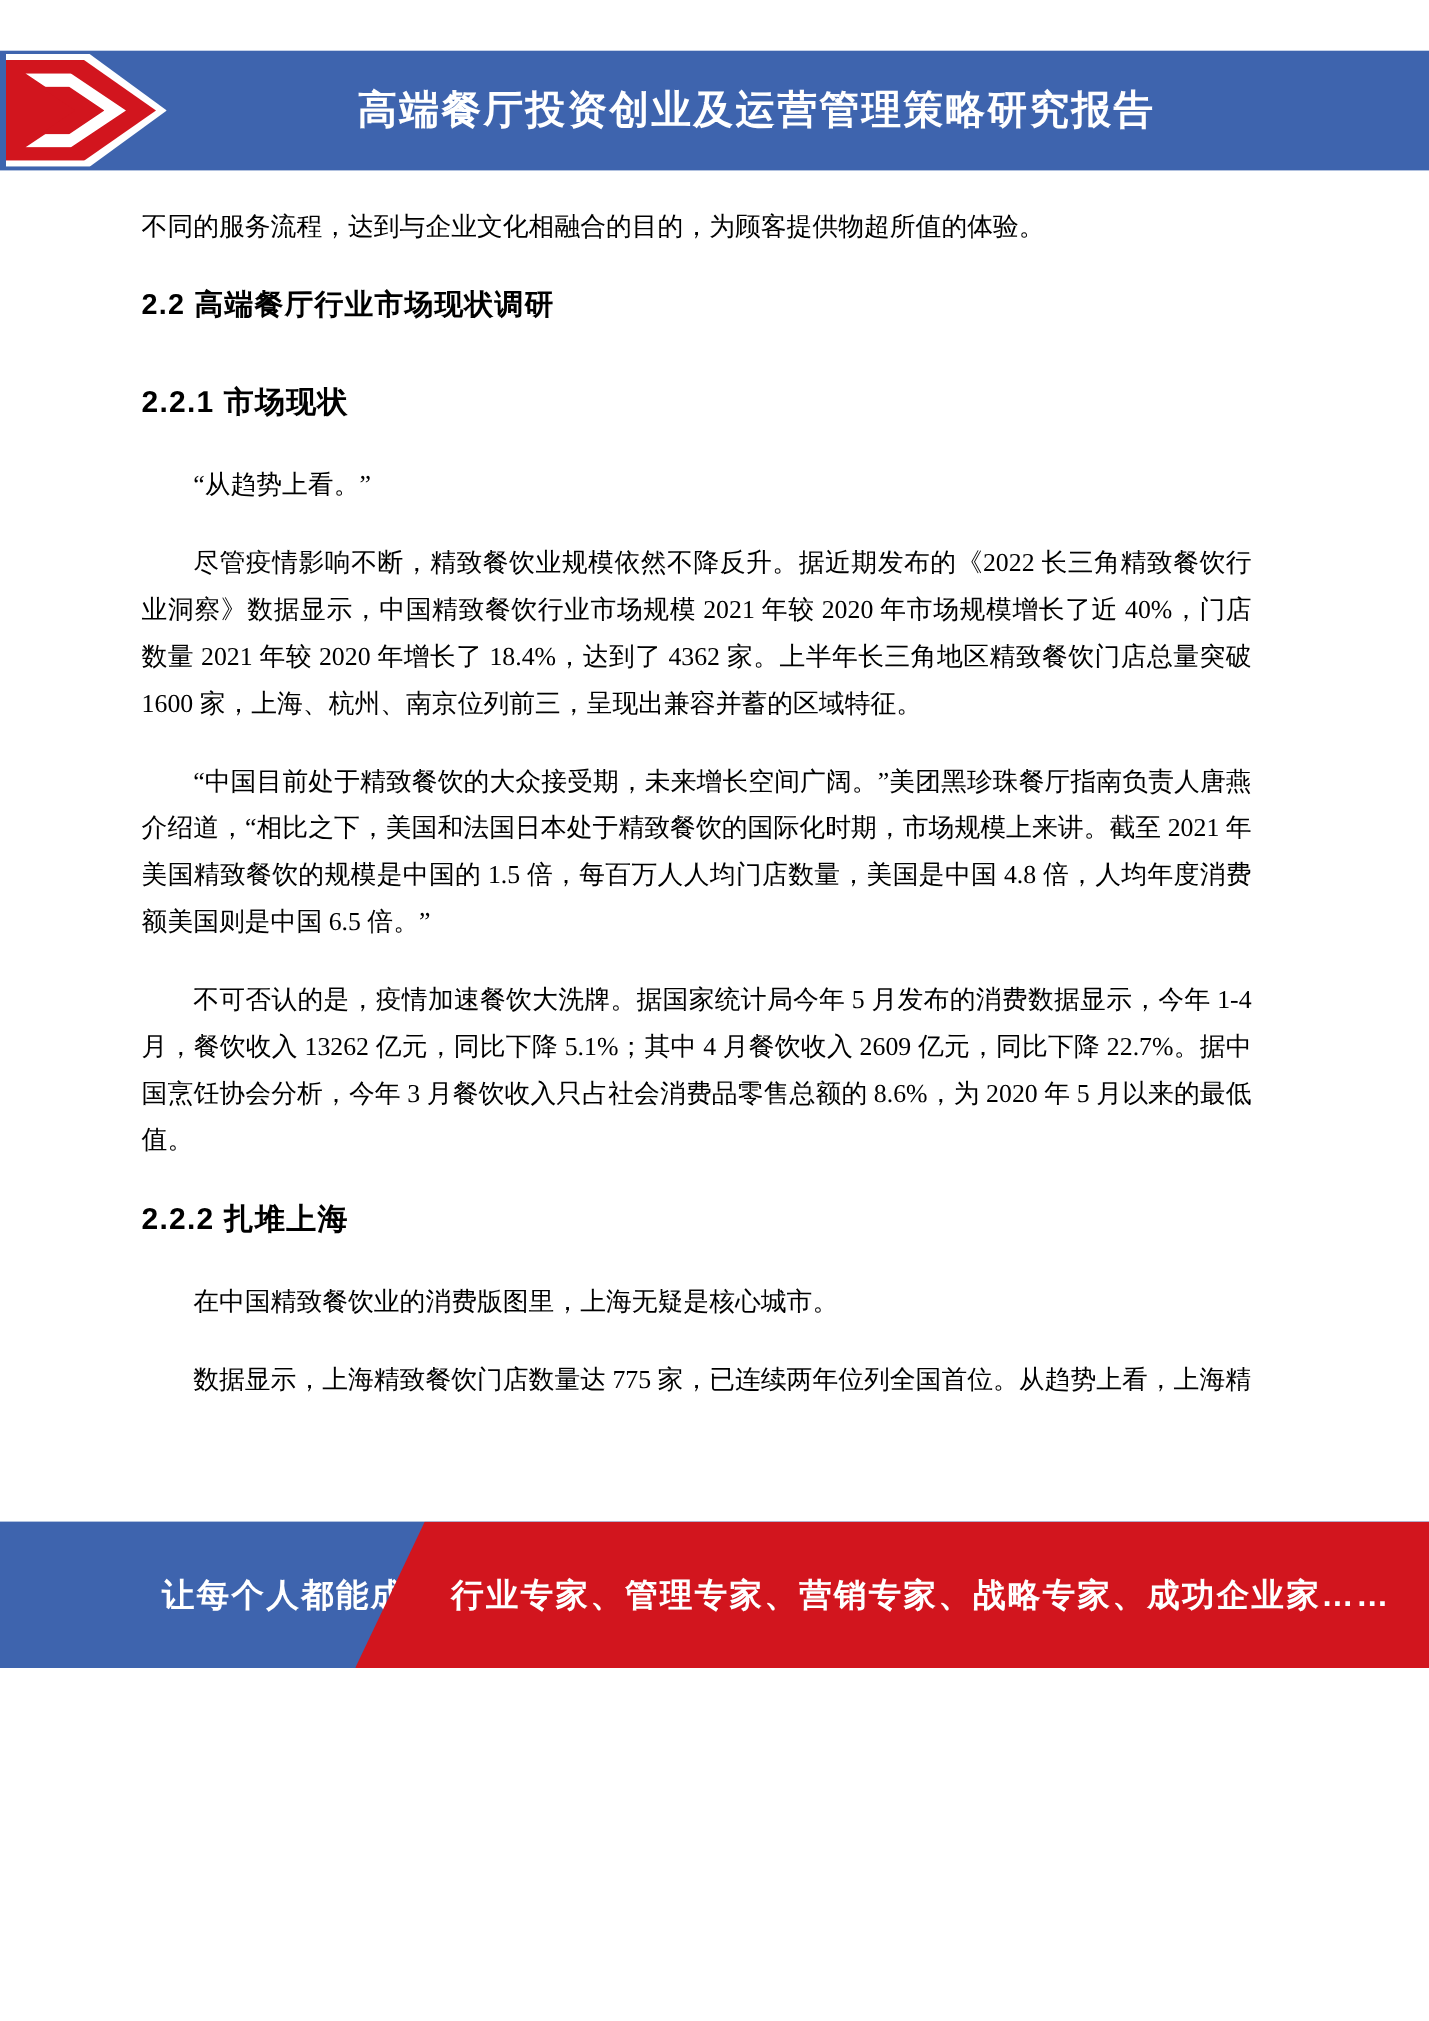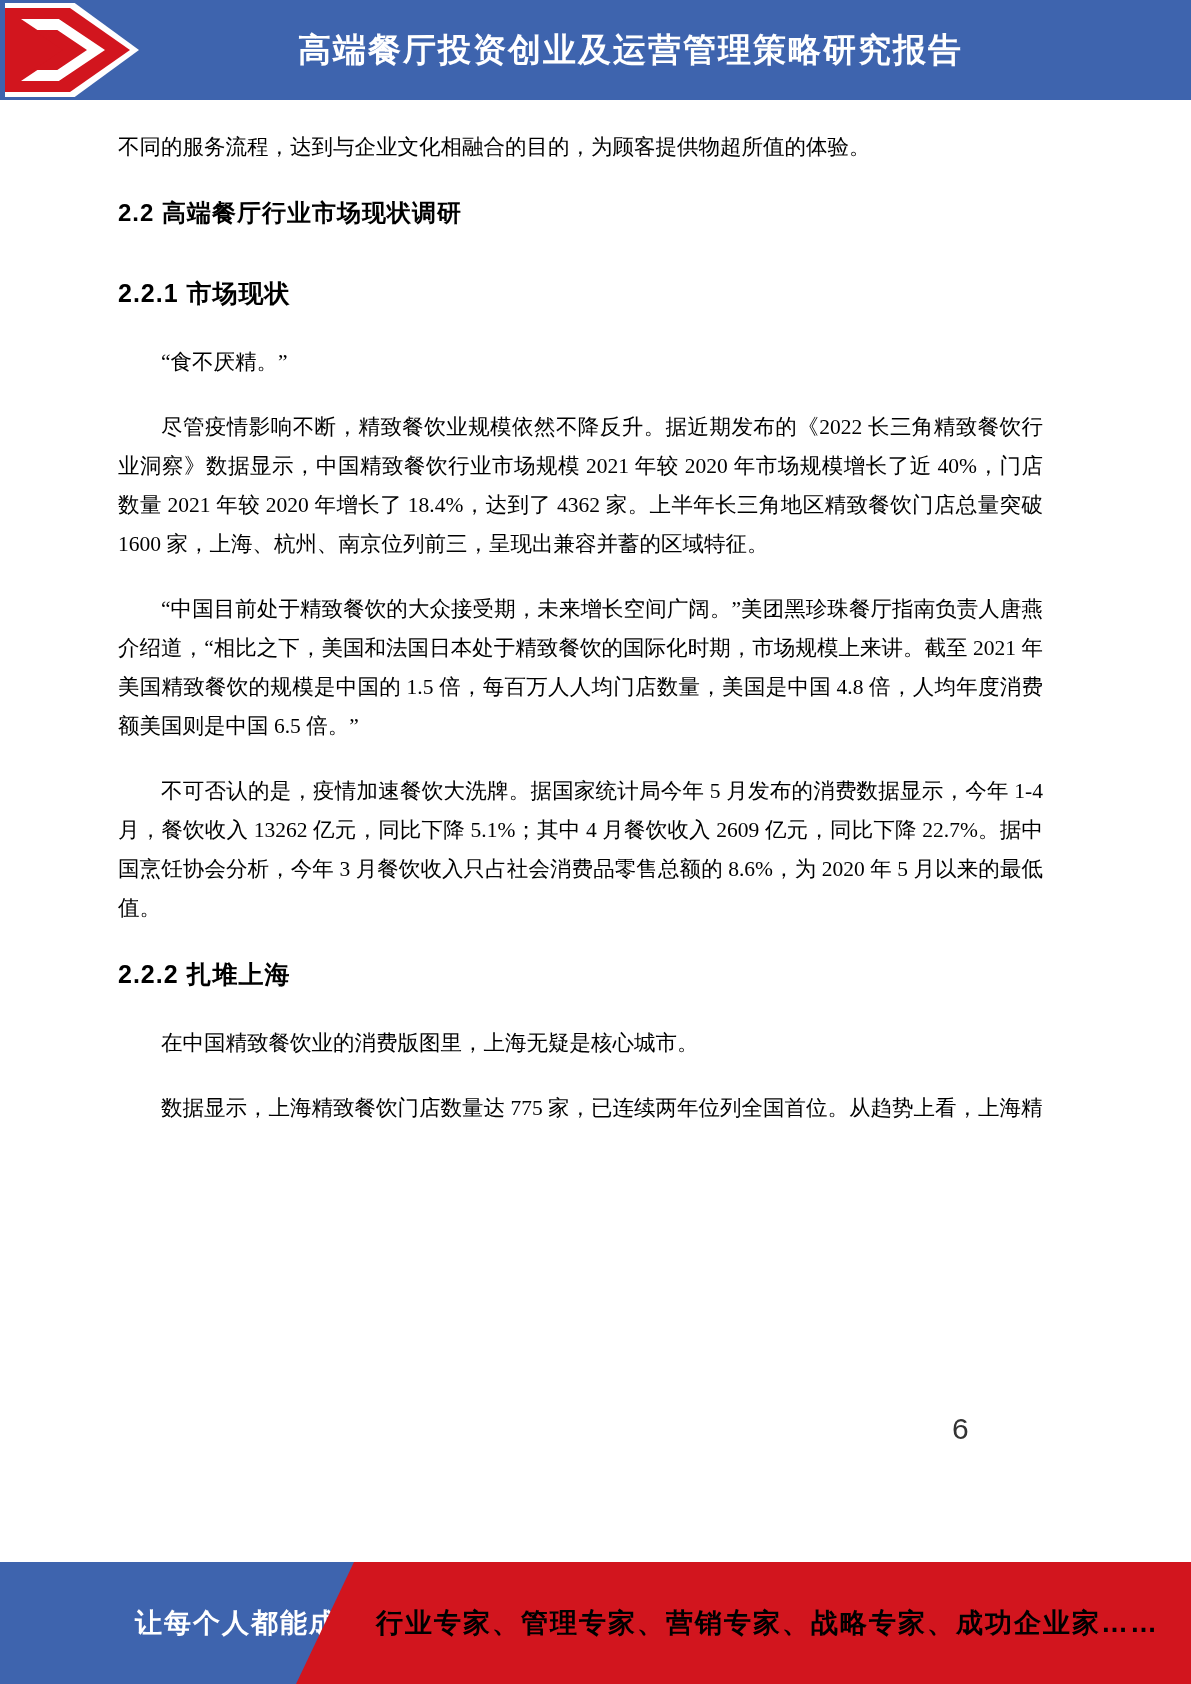--- a/index.html
+++ b/index.html
@@ -1,24 +1,25 @@
 <!DOCTYPE html>
 <html><head>
 <meta charset="utf-8">
 <style>
   * { box-sizing: border-box; }
   html, body { margin: 0; padding: 0; background: #ffffff; }
   .page {
     position: relative;
     width: 1191px;
-    height: 1684px;
+    height: 1348px;
     background: #ffffff;
     overflow: hidden;
     font-family: "Liberation Serif", "DejaVu Serif", serif;
     color: #000000;
+    margin-top: 42px;
   }
 
   
   .top-bar {
     position: absolute;
     left: 0; top: 0;
     width: 100%;
     height: 100px;
     background: #3e64ae;
   }
@@ -125,21 +126,21 @@
     letter-spacing: 2px;
   }
   .footer-red {
     position: absolute;
     left: 296px; right: 0; top: 0; bottom: 0;
     background: #d2151e;
     clip-path: polygon(58px 0, 100% 0, 100% 100%, 0 100%);
     display: flex;
     align-items: center;
     padding-left: 80px;
-    color: #000000;
+    color: #ffffff;
     font-family: "Liberation Sans", "DejaVu Sans", sans-serif;
     font-weight: bold;
     font-size: 27px;
     letter-spacing: 2px;
   }
 </style>
 </head>
 <body>
 
 <div class="page">
@@ -154,21 +155,21 @@
     <h1 class="doc-title">高端餐厅投资创业及运营管理策略研究报告</h1>
   </header>
 
   <main class="doc-body">
     <p class="para no-indent">不同的服务流程，达到与企业文化相融合的目的，为顾客提供物超所值的体验。</p>
 
     <h2 class="h-section">2.2 高端餐厅行业市场现状调研</h2>
 
     <h3 class="h-sub">2.2.1 市场现状</h3>
 
-    <p class="para">“食不厌精。”</p>
+    <p class="para">“从趋势上看。”</p>
     <p class="para">尽管疫情影响不断，精致餐饮业规模依然不降反升。据近期发布的《2022 长三角精致餐饮行业洞察》数据显示，中国精致餐饮行业市场规模 2021 年较 2020 年市场规模增长了近 40%，门店数量 2021 年较 2020 年增长了 18.4%，达到了 4362 家。上半年长三角地区精致餐饮门店总量突破 1600 家，上海、杭州、南京位列前三，呈现出兼容并蓄的区域特征。</p>
     <p class="para">“中国目前处于精致餐饮的大众接受期，未来增长空间广阔。”美团黑珍珠餐厅指南负责人唐燕介绍道，“相比之下，美国和法国日本处于精致餐饮的国际化时期，市场规模上来讲。截至 2021 年美国精致餐饮的规模是中国的 1.5 倍，每百万人人均门店数量，美国是中国 4.8 倍，人均年度消费额美国则是中国 6.5 倍。”</p>
     <p class="para">不可否认的是，疫情加速餐饮大洗牌。据国家统计局今年 5 月发布的消费数据显示，今年 1-4 月，餐饮收入 13262 亿元，同比下降 5.1%；其中 4 月餐饮收入 2609 亿元，同比下降 22.7%。据中国烹饪协会分析，今年 3 月餐饮收入只占社会消费品零售总额的 8.6%，为 2020 年 5 月以来的最低值。</p>
 
     <h3 class="h-sub later">2.2.2 扎堆上海</h3>
 
     <p class="para">在中国精致餐饮业的消费版图里，上海无疑是核心城市。</p>
     <p class="para">数据显示，上海精致餐饮门店数量达 775 家，已连续两年位列全国首位。从趋势上看，上海精</p>
   </main>
 

